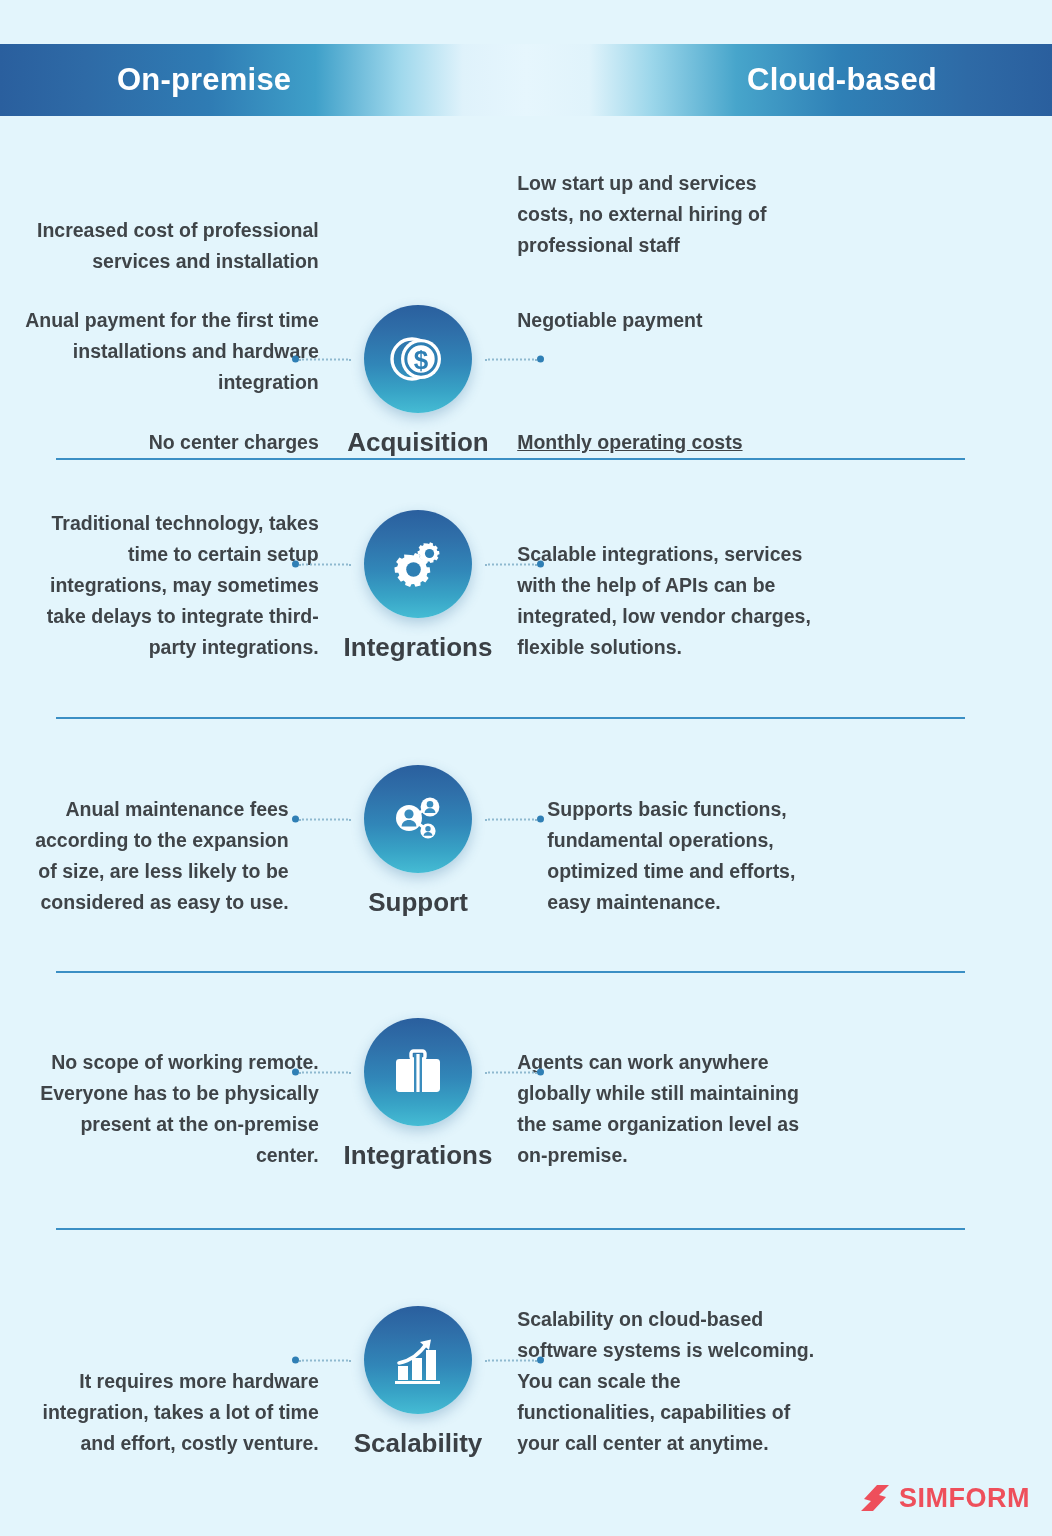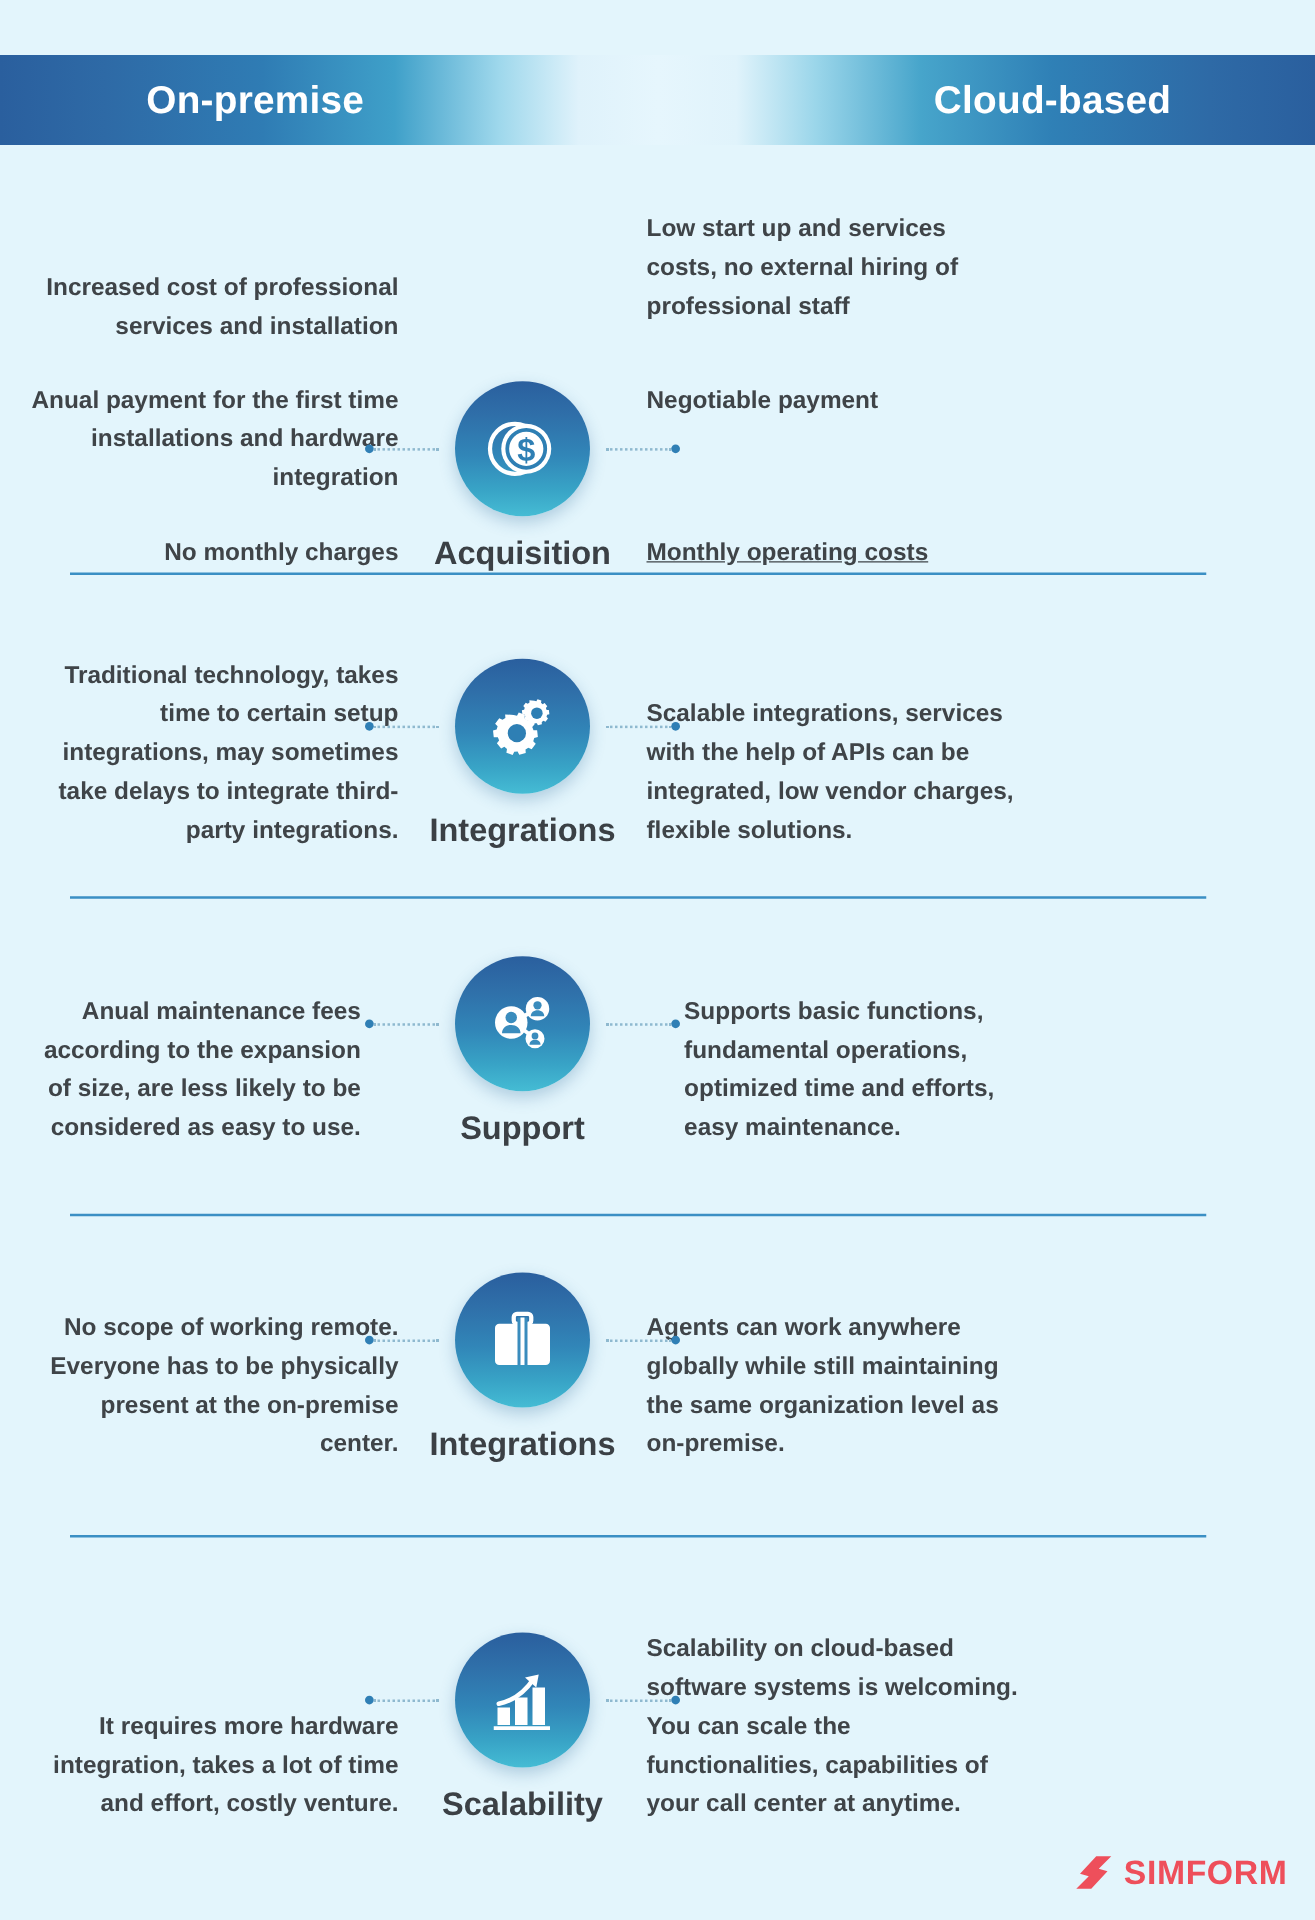--- a/index.html
+++ b/index.html
@@ -165,21 +165,21 @@
 
   <div class="header-band">
     <div class="header-title left">On-premise</div>
     <div class="header-title right">Cloud-based</div>
   </div>
 
   <div class="row" style="top:168px;">
     <div class="col-left">
       <div class="blurb">Increased cost of professional services and installation</div>
       <div class="blurb">Anual payment for the first time installations and hardware integration</div>
-      <div class="blurb" style="margin-top:29px;">No monthly charges</div>
+      <div class="blurb" style="margin-top:29px;">No center charges</div>
     </div>
     <div class="col-center">
       <div class="icon-wrap">
         <div class="connector left">
           <span class="conn-dot"></span>
           <span class="conn-line"></span>
         </div>
         <div class="icon-disk">
           <svg width="60" height="60" viewBox="0 0 60 60">
             <circle cx="24" cy="30" r="20" fill="none" stroke="#ffffff" stroke-width="3.4"></circle>
@@ -197,21 +197,21 @@
     </div>
     <div class="col-right">
       <div class="blurb">Low start up and services costs, no external hiring of professional staff</div>
       <div class="blurb" style="margin-top:44px;">Negotiable payment</div>
       <div class="blurb" style="margin-top:91px;text-decoration:underline;">Monthly operating costs</div>
     </div>
   </div>
 
   <div class="divider" style="top:458px;"></div>
 
-  <div class="row" style="top:525px;">
+  <div class="row" style="top:508px;">
     <div class="col-left">
       <div class="blurb">Traditional technology, takes time to certain setup integrations, may sometimes take delays to integrate third-party integrations.</div>
     </div>
     <div class="col-center">
       <div class="icon-wrap">
         <div class="connector left">
           <span class="conn-dot"></span>
           <span class="conn-line"></span>
         </div>
         <div class="icon-disk">

